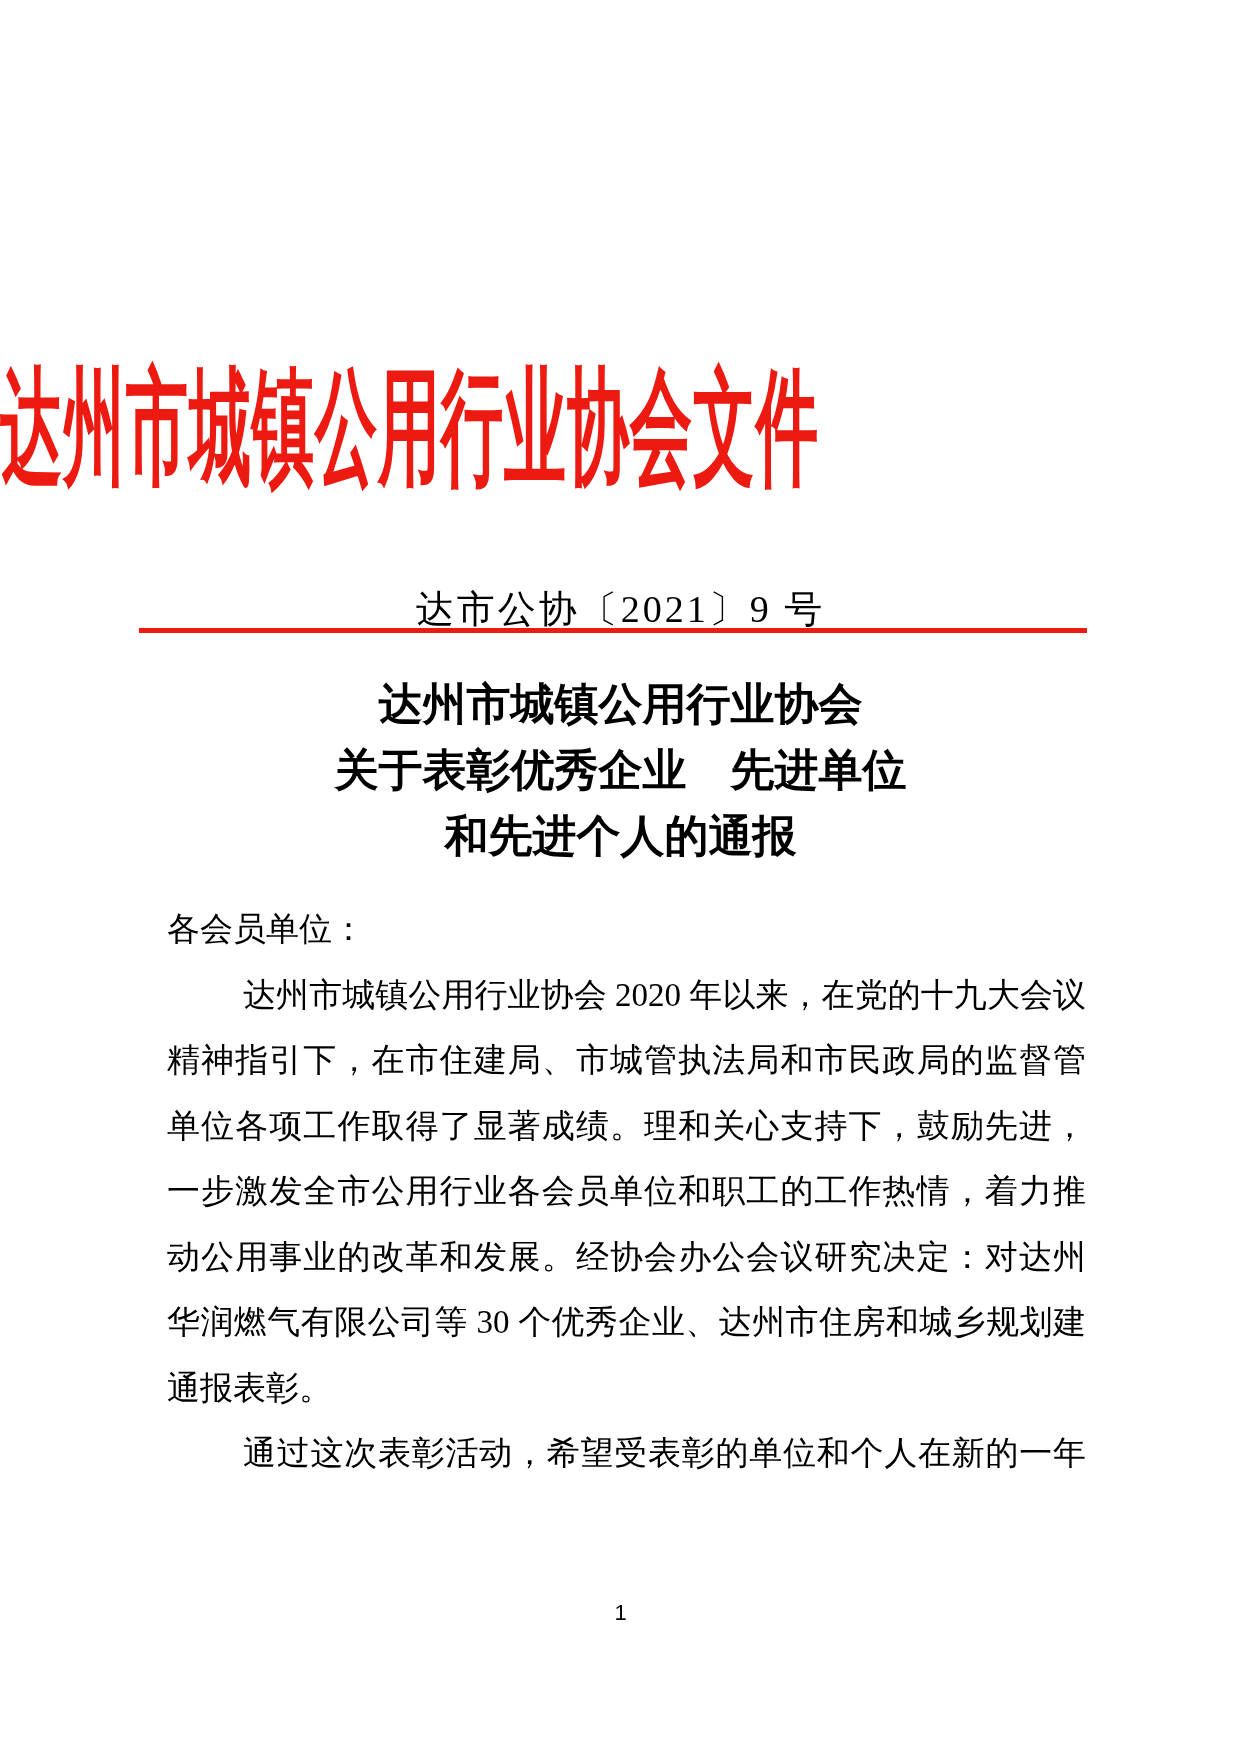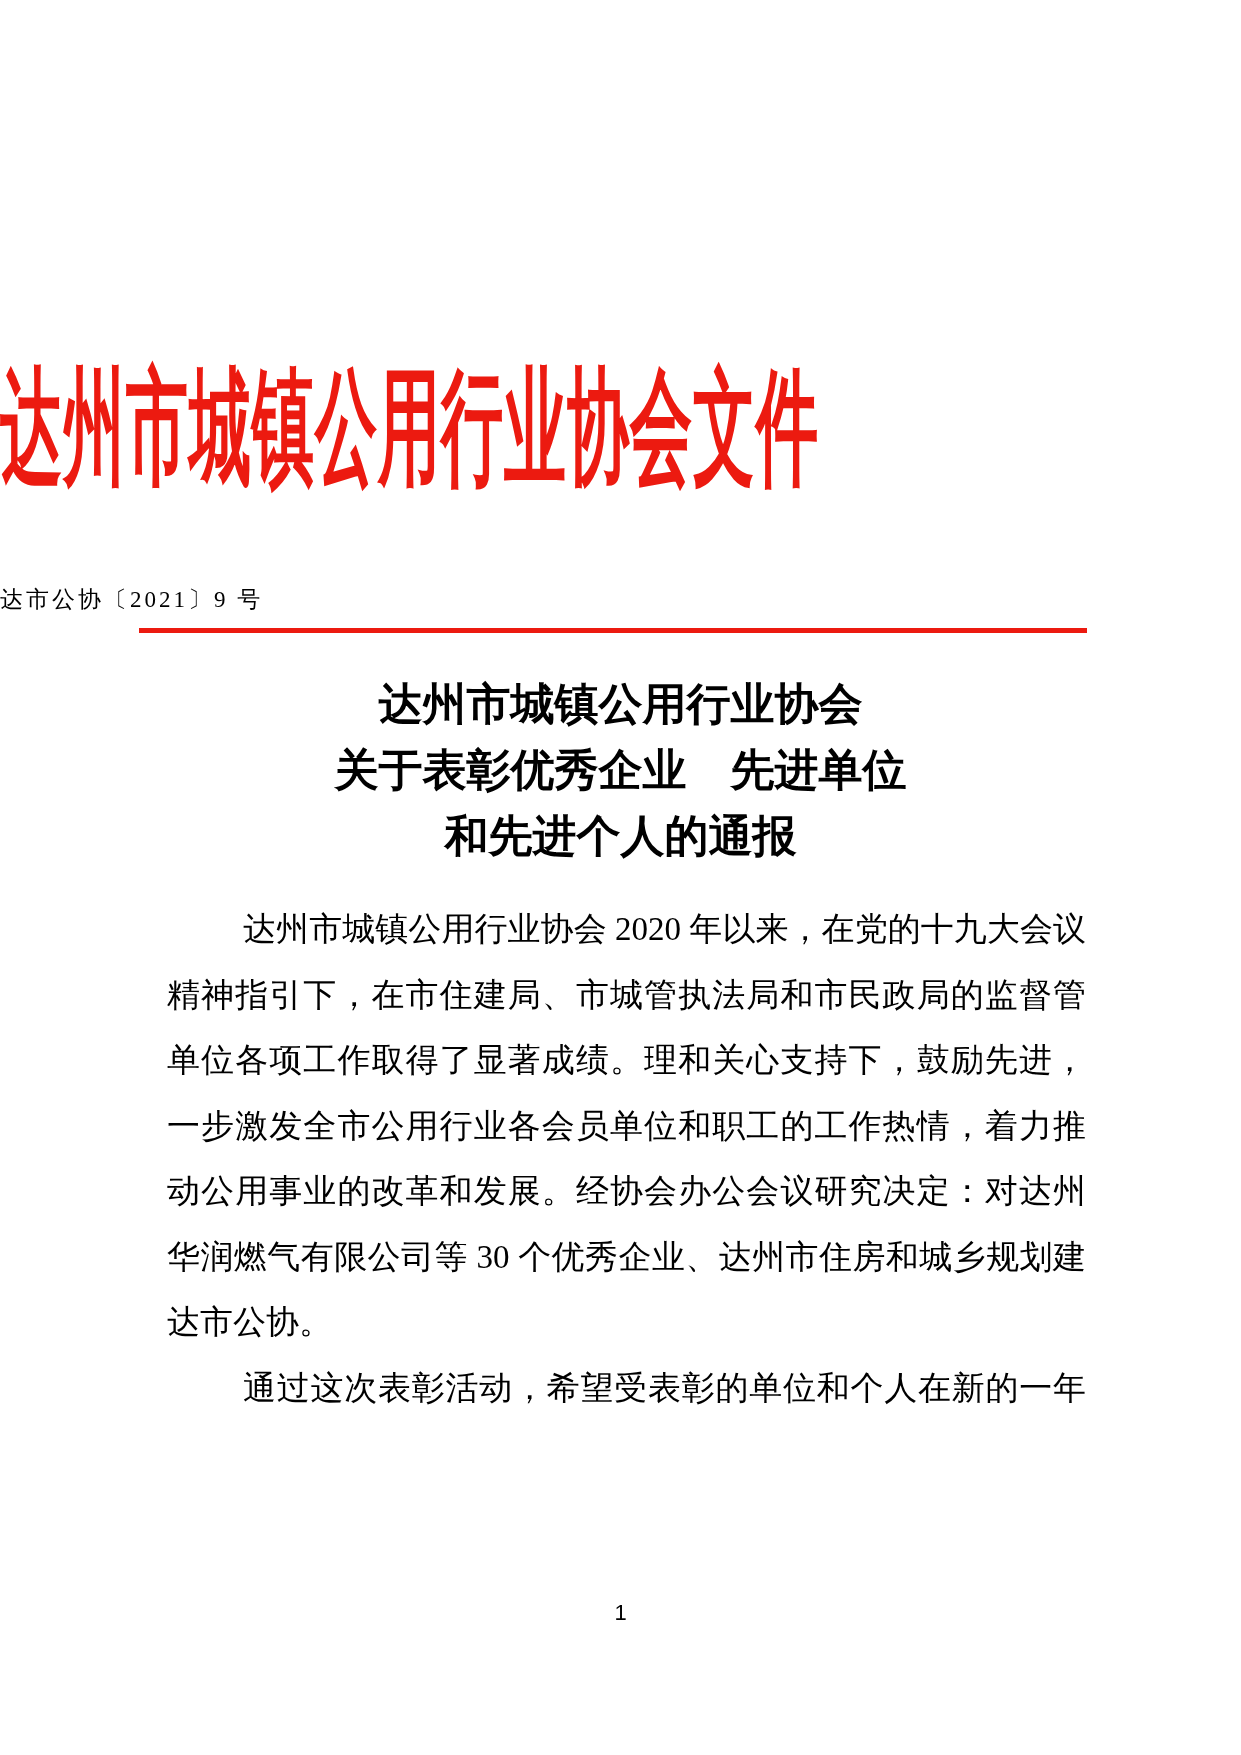--- a/index.html
+++ b/index.html
@@ -32,22 +32,22 @@
     letter-spacing: 1px;
     transform: scaleY(2.05);
     transform-origin: center center;
   }
   
   .doc-number {
     position: absolute;
     top: 584px;
     left: 0;
     width: 100%;
-    text-align: left;
-    font-size: 23px;
+    text-align: center;
+    font-size: 38px;
     letter-spacing: 3px;
     white-space: nowrap;
   }
   
   .red-rule {
     position: absolute;
     top: 628px;
     left: 139px;
     width: 948px;
     height: 5px;
@@ -111,25 +111,26 @@
 
   <div class="red-rule"></div>
 
   <div class="doc-title">
     <div class="title-line">达州市城镇公用行业协会</div>
     <div class="title-line">关于表彰优秀企业　先进单位</div>
     <div class="title-line">和先进个人的通报</div>
   </div>
 
   <div class="doc-body">
+    <div class="body-line">各会员单位：</div>
     <div class="body-line fill indent">达州市城镇公用行业协会 2020 年以来，在党的十九大会议</div>
     <div class="body-line fill">精神指引下，在市住建局、市城管执法局和市民政局的监督管</div>
     <div class="body-line fill">单位各项工作取得了显著成绩。理和关心支持下，鼓励先进，进</div>
     <div class="body-line fill">一步激发全市公用行业各会员单位和职工的工作热情，着力推</div>
     <div class="body-line fill">动公用事业的改革和发展。经协会办公会议研究决定：对达州</div>
     <div class="body-line fill">华润燃气有限公司等 30 个优秀企业、达州市住房和城乡规划建</div>
-    <div class="body-line">达市公协。</div>
+    <div class="body-line">通报表彰。</div>
     <div class="body-line fill indent">通过这次表彰活动，希望受表彰的单位和个人在新的一年</div>
   </div>
 
   <div class="page-number">1</div>
 
 </div>
 
 </body></html>

